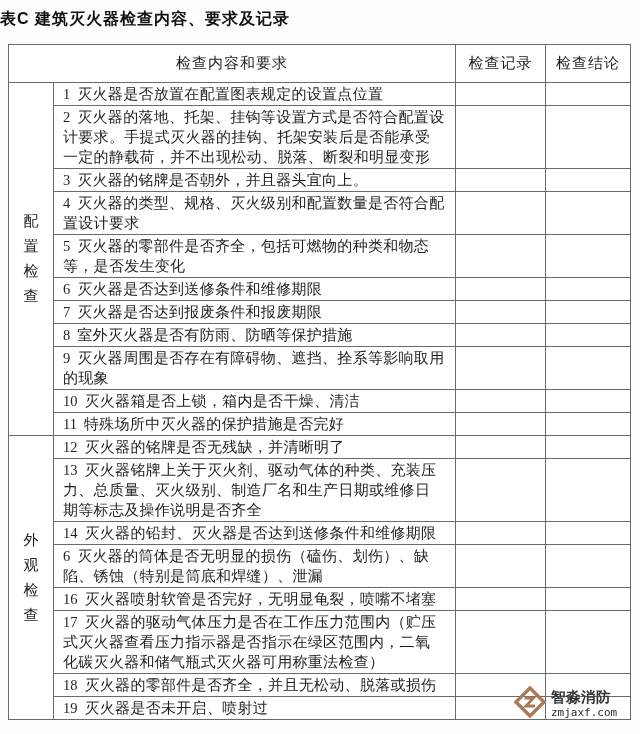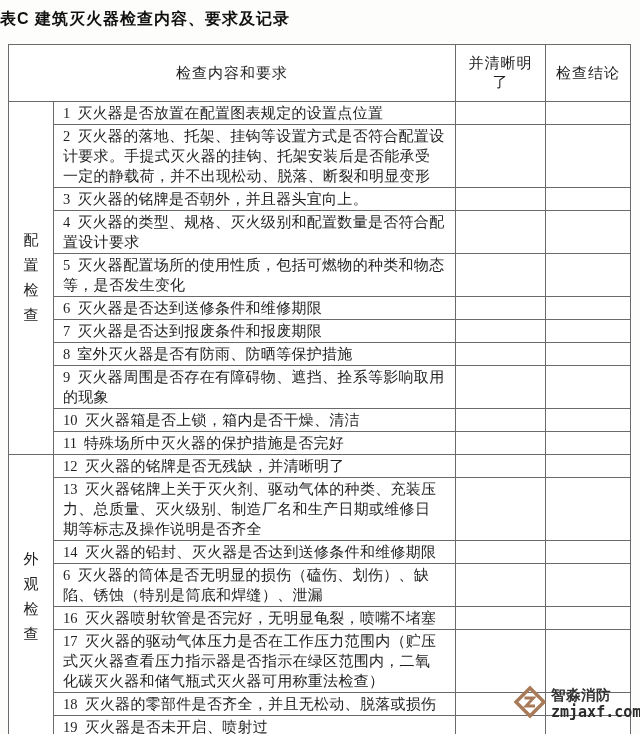--- a/index.html
+++ b/index.html
@@ -77,42 +77,42 @@
   .wm-text { display: flex; flex-direction: column; line-height: 1; }
   .wm-name {
     font-family: "Liberation Sans", "DejaVu Sans", sans-serif;
     font-weight: bold;
     font-size: 14.5px;
     color: #333;
     letter-spacing: 0.5px;
   }
   .wm-url {
     font-family: "DejaVu Sans Mono", monospace;
-    font-weight: bold;
-    font-size: 15px;
+    font-weight: normal;
+    font-size: 11px;
     color: #2b2b2b;
     margin-top: 2px;
   }
 </style>
 </head>
 <body style="--wm-accent: #a87a58;">
 
 <div class="doc-title">表C 建筑灭火器检查内容、要求及记录</div>
 
 <table class="inspection-table">
   <colgroup>
     <col style="width:45px">
     <col style="width:402px">
     <col style="width:90px">
     <col style="width:85px">
   </colgroup>
   <thead>
     <tr>
       <td class="header-cell" colspan="2">检查内容和要求</td>
-      <td class="header-cell">并清晰明了</td>
+      <td class="header-cell">检查记录</td>
       <td class="header-cell">检查结论</td>
     </tr>
   </thead>
   <tbody>
       <tr>
         <td rowspan="11" class="category-cell">
           <div class="category-text">配置检查</div>
         </td>
         <td class="content-cell"><span class="item-num">1</span><span>灭火器是否放置在配置图表规定的设置点位置</span></td>
         <td class="blank-cell"></td>
@@ -127,21 +127,21 @@
         <td class="content-cell"><span class="item-num">3</span><span>灭火器的铭牌是否朝外，并且器头宜向上。</span></td>
         <td class="blank-cell"></td>
         <td class="blank-cell"></td>
       </tr>
       <tr>
         <td class="content-cell"><span class="item-num">4</span><span>灭火器的类型、规格、灭火级别和配置数量是否符合配置设计要求</span></td>
         <td class="blank-cell"></td>
         <td class="blank-cell"></td>
       </tr>
       <tr>
-        <td class="content-cell"><span class="item-num">5</span><span>灭火器配置场所的使用性质，包括可燃物的种类和物态等，是否发生变化</span></td>
+        <td class="content-cell"><span class="item-num">5</span><span>灭火器的零部件是否齐全，包括可燃物的种类和物态等，是否发生变化</span></td>
         <td class="blank-cell"></td>
         <td class="blank-cell"></td>
       </tr>
       <tr>
         <td class="content-cell"><span class="item-num">6</span><span>灭火器是否达到送修条件和维修期限</span></td>
         <td class="blank-cell"></td>
         <td class="blank-cell"></td>
       </tr>
       <tr>
         <td class="content-cell"><span class="item-num">7</span><span>灭火器是否达到报废条件和报废期限</span></td>

